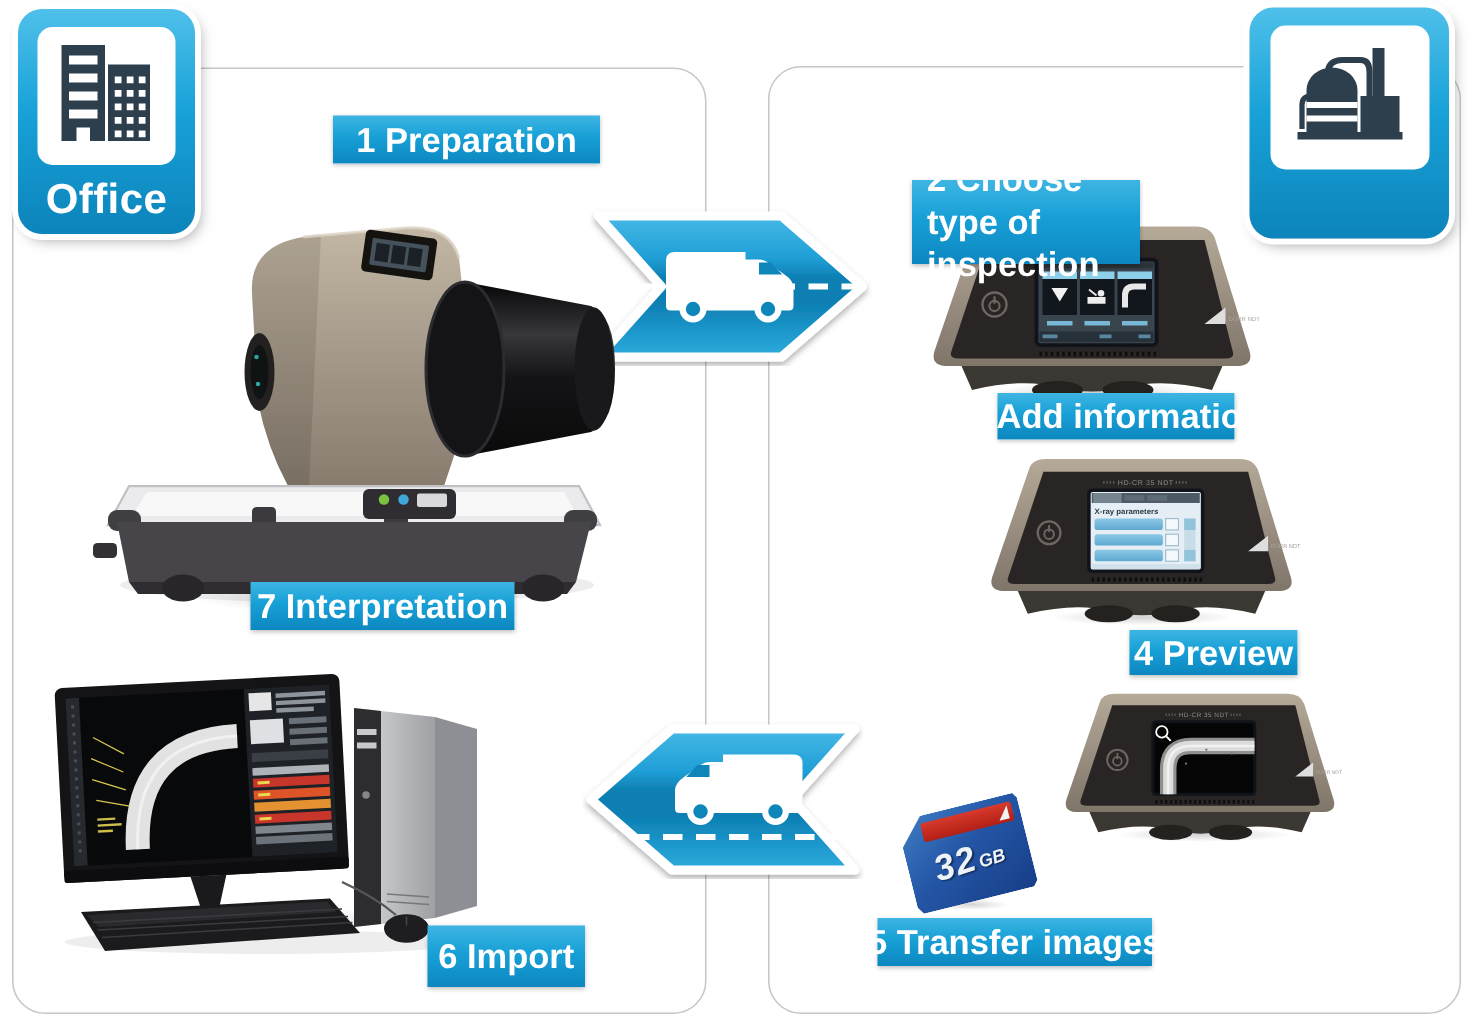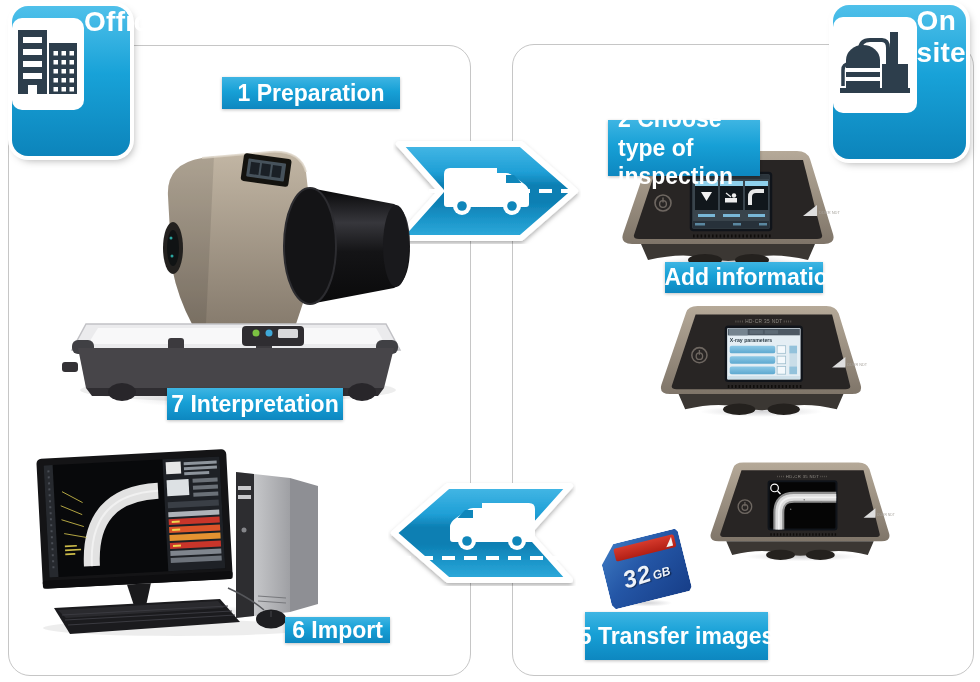--- a/index.html
+++ b/index.html
@@ -3,40 +3,40 @@
 <meta charset="utf-8">
 <style>
   html,body{margin:0;padding:0;background:#fff;}
   body{width:980px;height:682px;font-family:"Liberation Sans",sans-serif;}
   #canvas{position:relative;width:980px;height:682px;background:#fff;overflow:hidden;}
 
   .panel{position:absolute;border:1.5px solid #c6c6c6;border-radius:22px;background:#ffffff;z-index:0;}
   #panel-office{left:8px;top:45px;width:461px;height:629px;}
   #panel-onsite{left:512px;top:44px;width:460px;height:630px;}
 
-  .badge{position:absolute;border-radius:16px;z-index:5;display:flex;align-items:flex-start;
+  .badge{position:absolute;border-radius:16px;z-index:5;display:flex;flex-direction:column;align-items:center;
     background:linear-gradient(180deg,#4fc0ea 0%,#18a2d8 45%,#0c84bb 100%);
     box-shadow:0 0 0 4px #ffffff,3px 4px 9px rgba(0,0,0,0.35);}
   #badge-office{left:12px;top:6px;width:118px;height:150px;}
   #badge-onsite{left:833px;top:5px;width:133px;height:154px;}
   .badge-inner{background:#fff;border-radius:10px;margin-top:12px;display:flex;align-items:center;justify-content:center;}
   #badge-office .badge-inner{width:92px;height:92px;}
   #badge-onsite .badge-inner{width:106px;height:96px;}
   .badge-label{color:#fff;font-weight:bold;font-size:28px;flex:1;display:flex;align-items:center;letter-spacing:0.3px;}
 
   .step{position:absolute;z-index:4;color:#fff;font-weight:bold;font-size:23px;
     display:flex;align-items:center;justify-content:center;text-align:left;line-height:1.25;
     background:linear-gradient(180deg,#3eb5e3 0%,#17a0d6 45%,#0d87c0 100%);
     box-shadow:0 1px 3px rgba(0,0,0,0.25);white-space:nowrap;box-sizing:border-box;}
   #step-1{left:222px;top:77px;width:178px;height:32px;}
   #step-2{left:608px;top:82px;width:152px;height:56px;white-space:normal;padding:0 10px;margin-top:38px;}
   #step-3{left:665px;top:262px;width:158px;height:31px;}
   #step-4{left:753px;top:420px;width:112px;height:30px;}
-  #step-5{left:585px;top:612px;width:183px;height:48px;}
-  #step-6{left:285px;top:617px;width:105px;height:26px;}
+  #step-5{left:585px;top:612px;width:183px;height:32px;}
+  #step-6{left:285px;top:617px;width:105px;height:41px;}
   #step-7{left:167px;top:388px;width:176px;height:32px;}
 
   .art{position:absolute;z-index:2;}
   #arrow-right{left:393px;top:138px;}
   #arrow-left{left:388px;top:480px;}
   #case-art{left:52px;top:126px;}
   #workstation-art{left:28px;top:438px;}
   #device-1{left:613px;top:148px;}
   #device-2{left:652px;top:303px;}
   #device-3{left:702px;top:460px;}
@@ -428,23 +428,23 @@
         </g>
         <g fill="#ffffff">
           <rect x="10" y="40" width="34" height="4"></rect>
             <rect x="10" y="49" width="34" height="4"></rect>
         </g>
         <path d="M24,22 Q24,12 34,12 L46,12 Q52,12 52,20 L52,36" stroke="#2d3e4c" stroke-width="4" fill="none"></path>
         <path d="M7,58 L7,42 Q7,36 13,36" stroke="#2d3e4c" stroke-width="3.5" fill="none"></path>
         <rect x="4" y="60" width="70" height="5" fill="#2d3e4c"></rect>
       </svg>
     </div>
-    <div class="badge-label">On site</div>
   </div>
 
   <div class="step" id="step-1">1 Preparation</div>
   <div class="step" id="step-2">2 Choose type of inspection</div>
   <div class="step" id="step-3">3 Add information</div>
+  <div class="step" id="step-4">4 Preview</div>
   <div class="step" id="step-5">5 Transfer images</div>
   <div class="step" id="step-6">6 Import</div>
   <div class="step" id="step-7">7 Interpretation</div>
 
 </div>
 
 </body></html>

